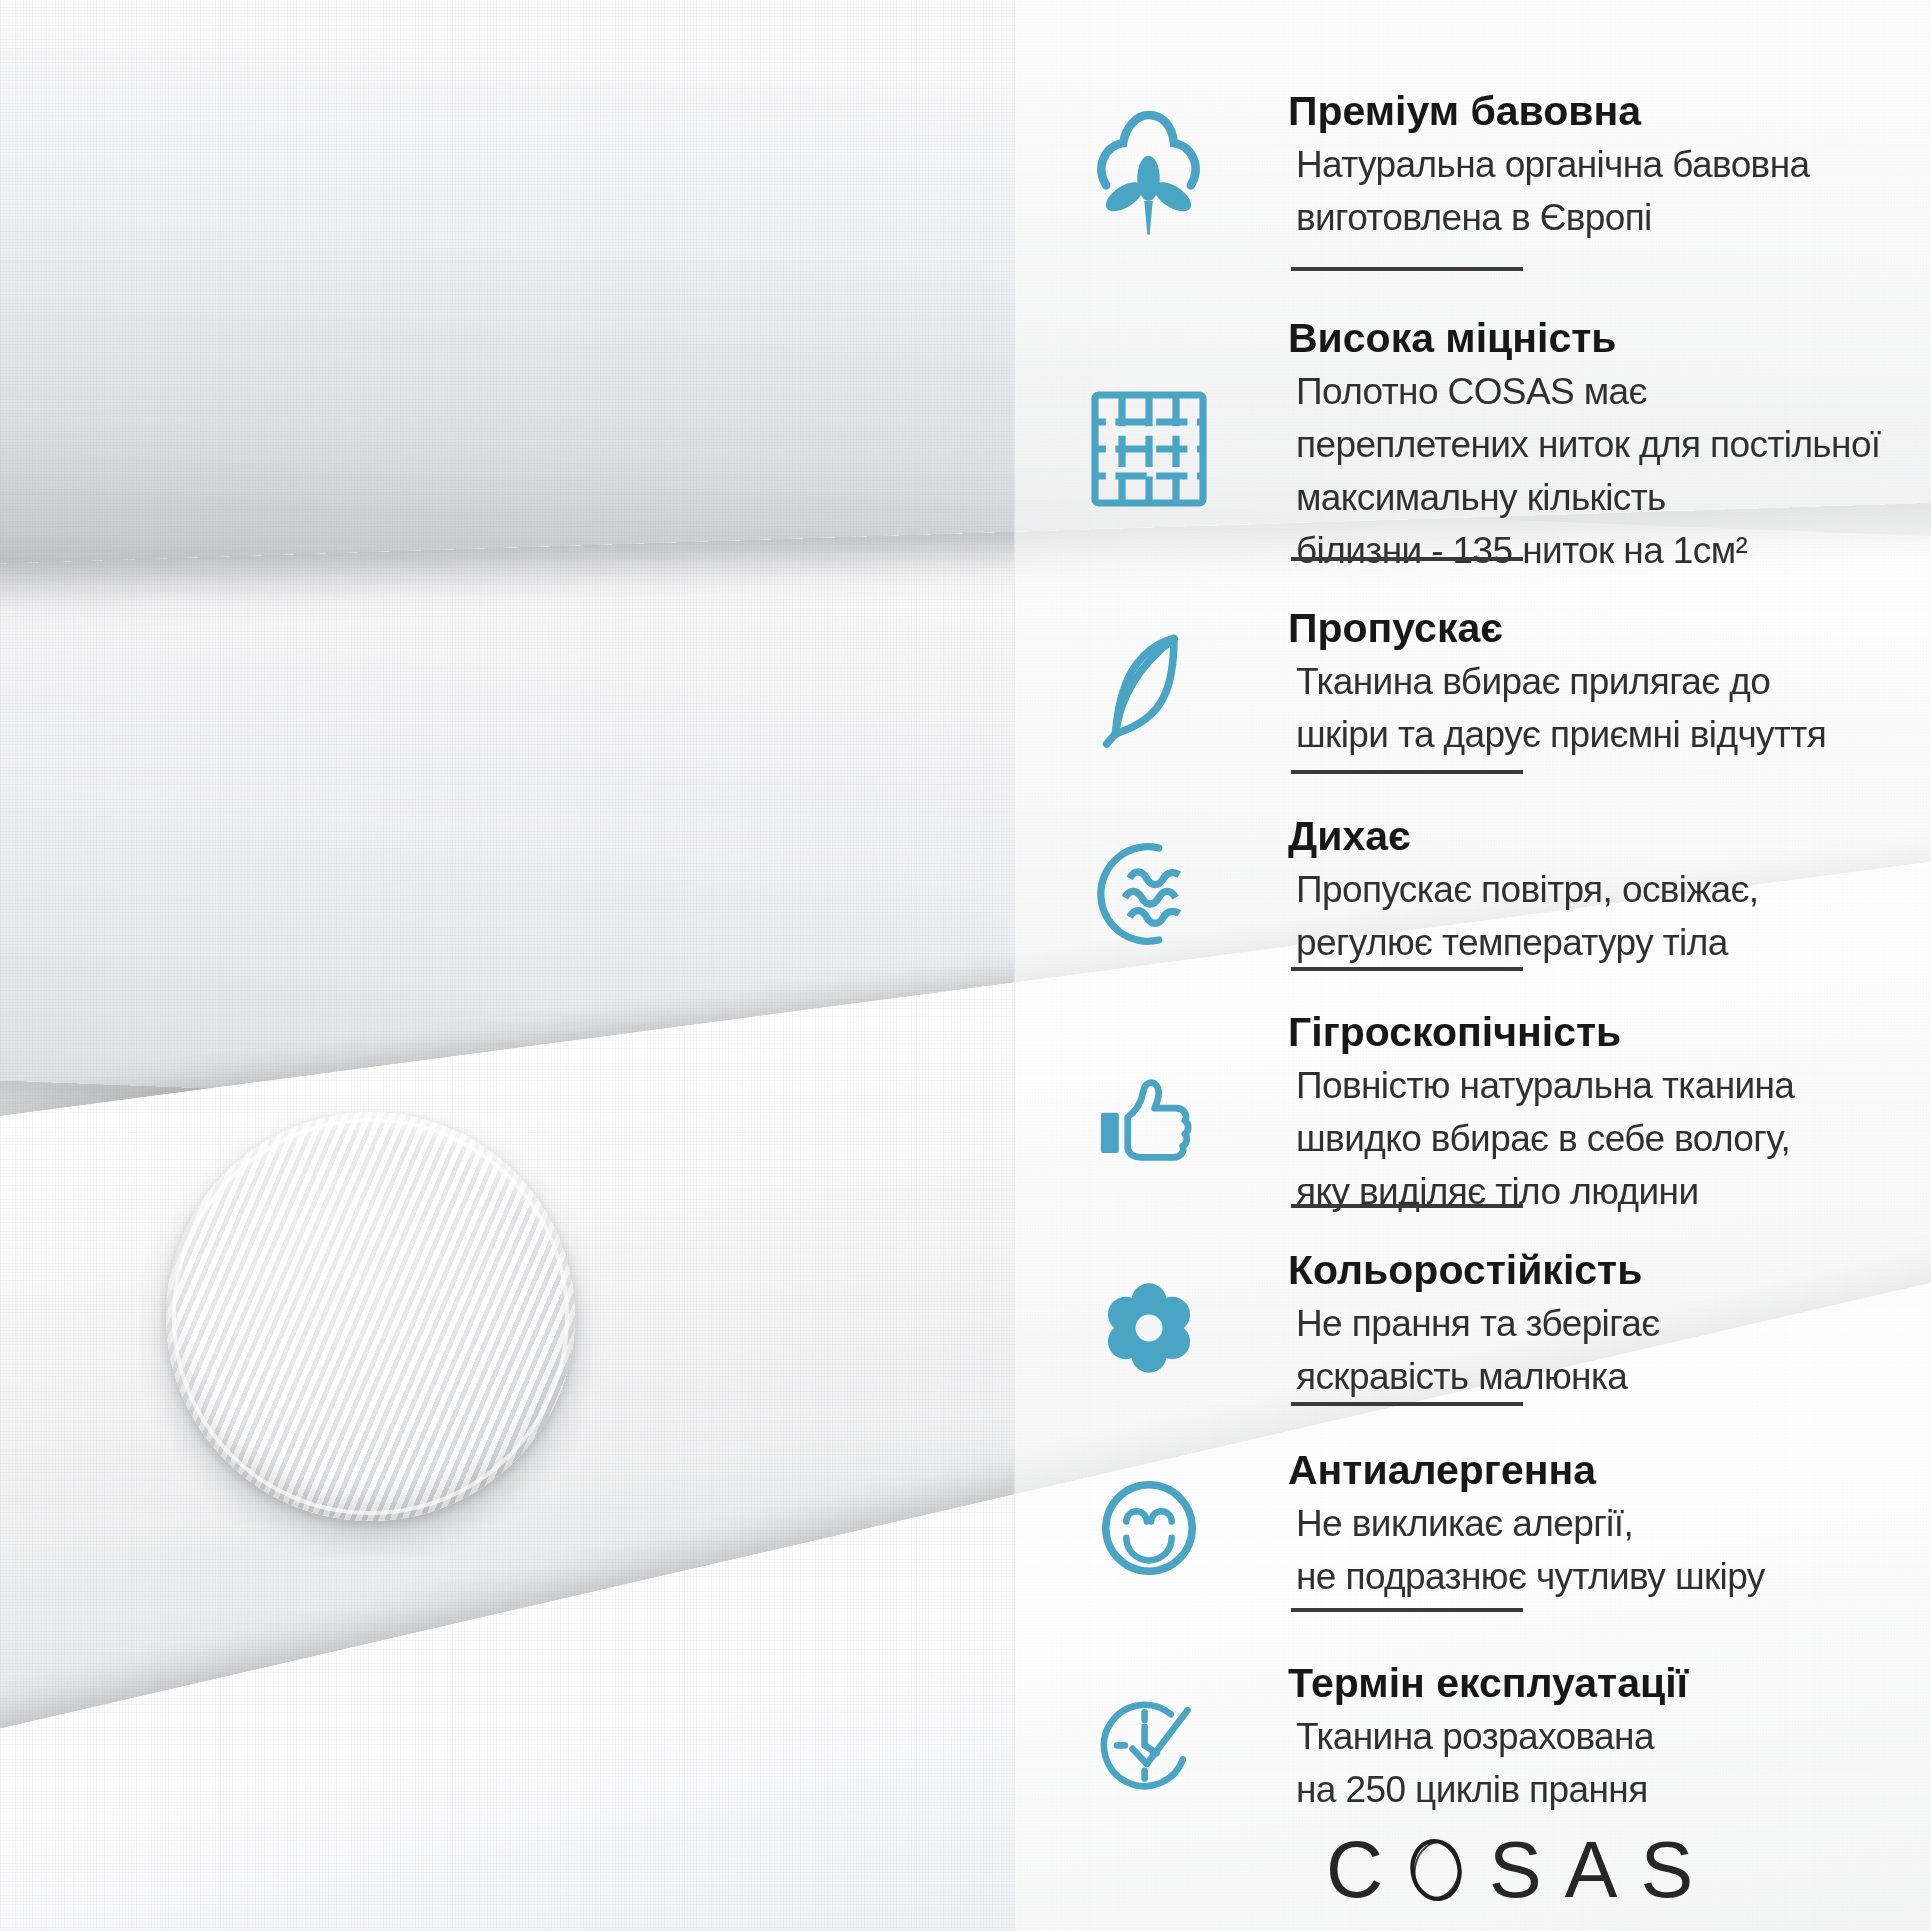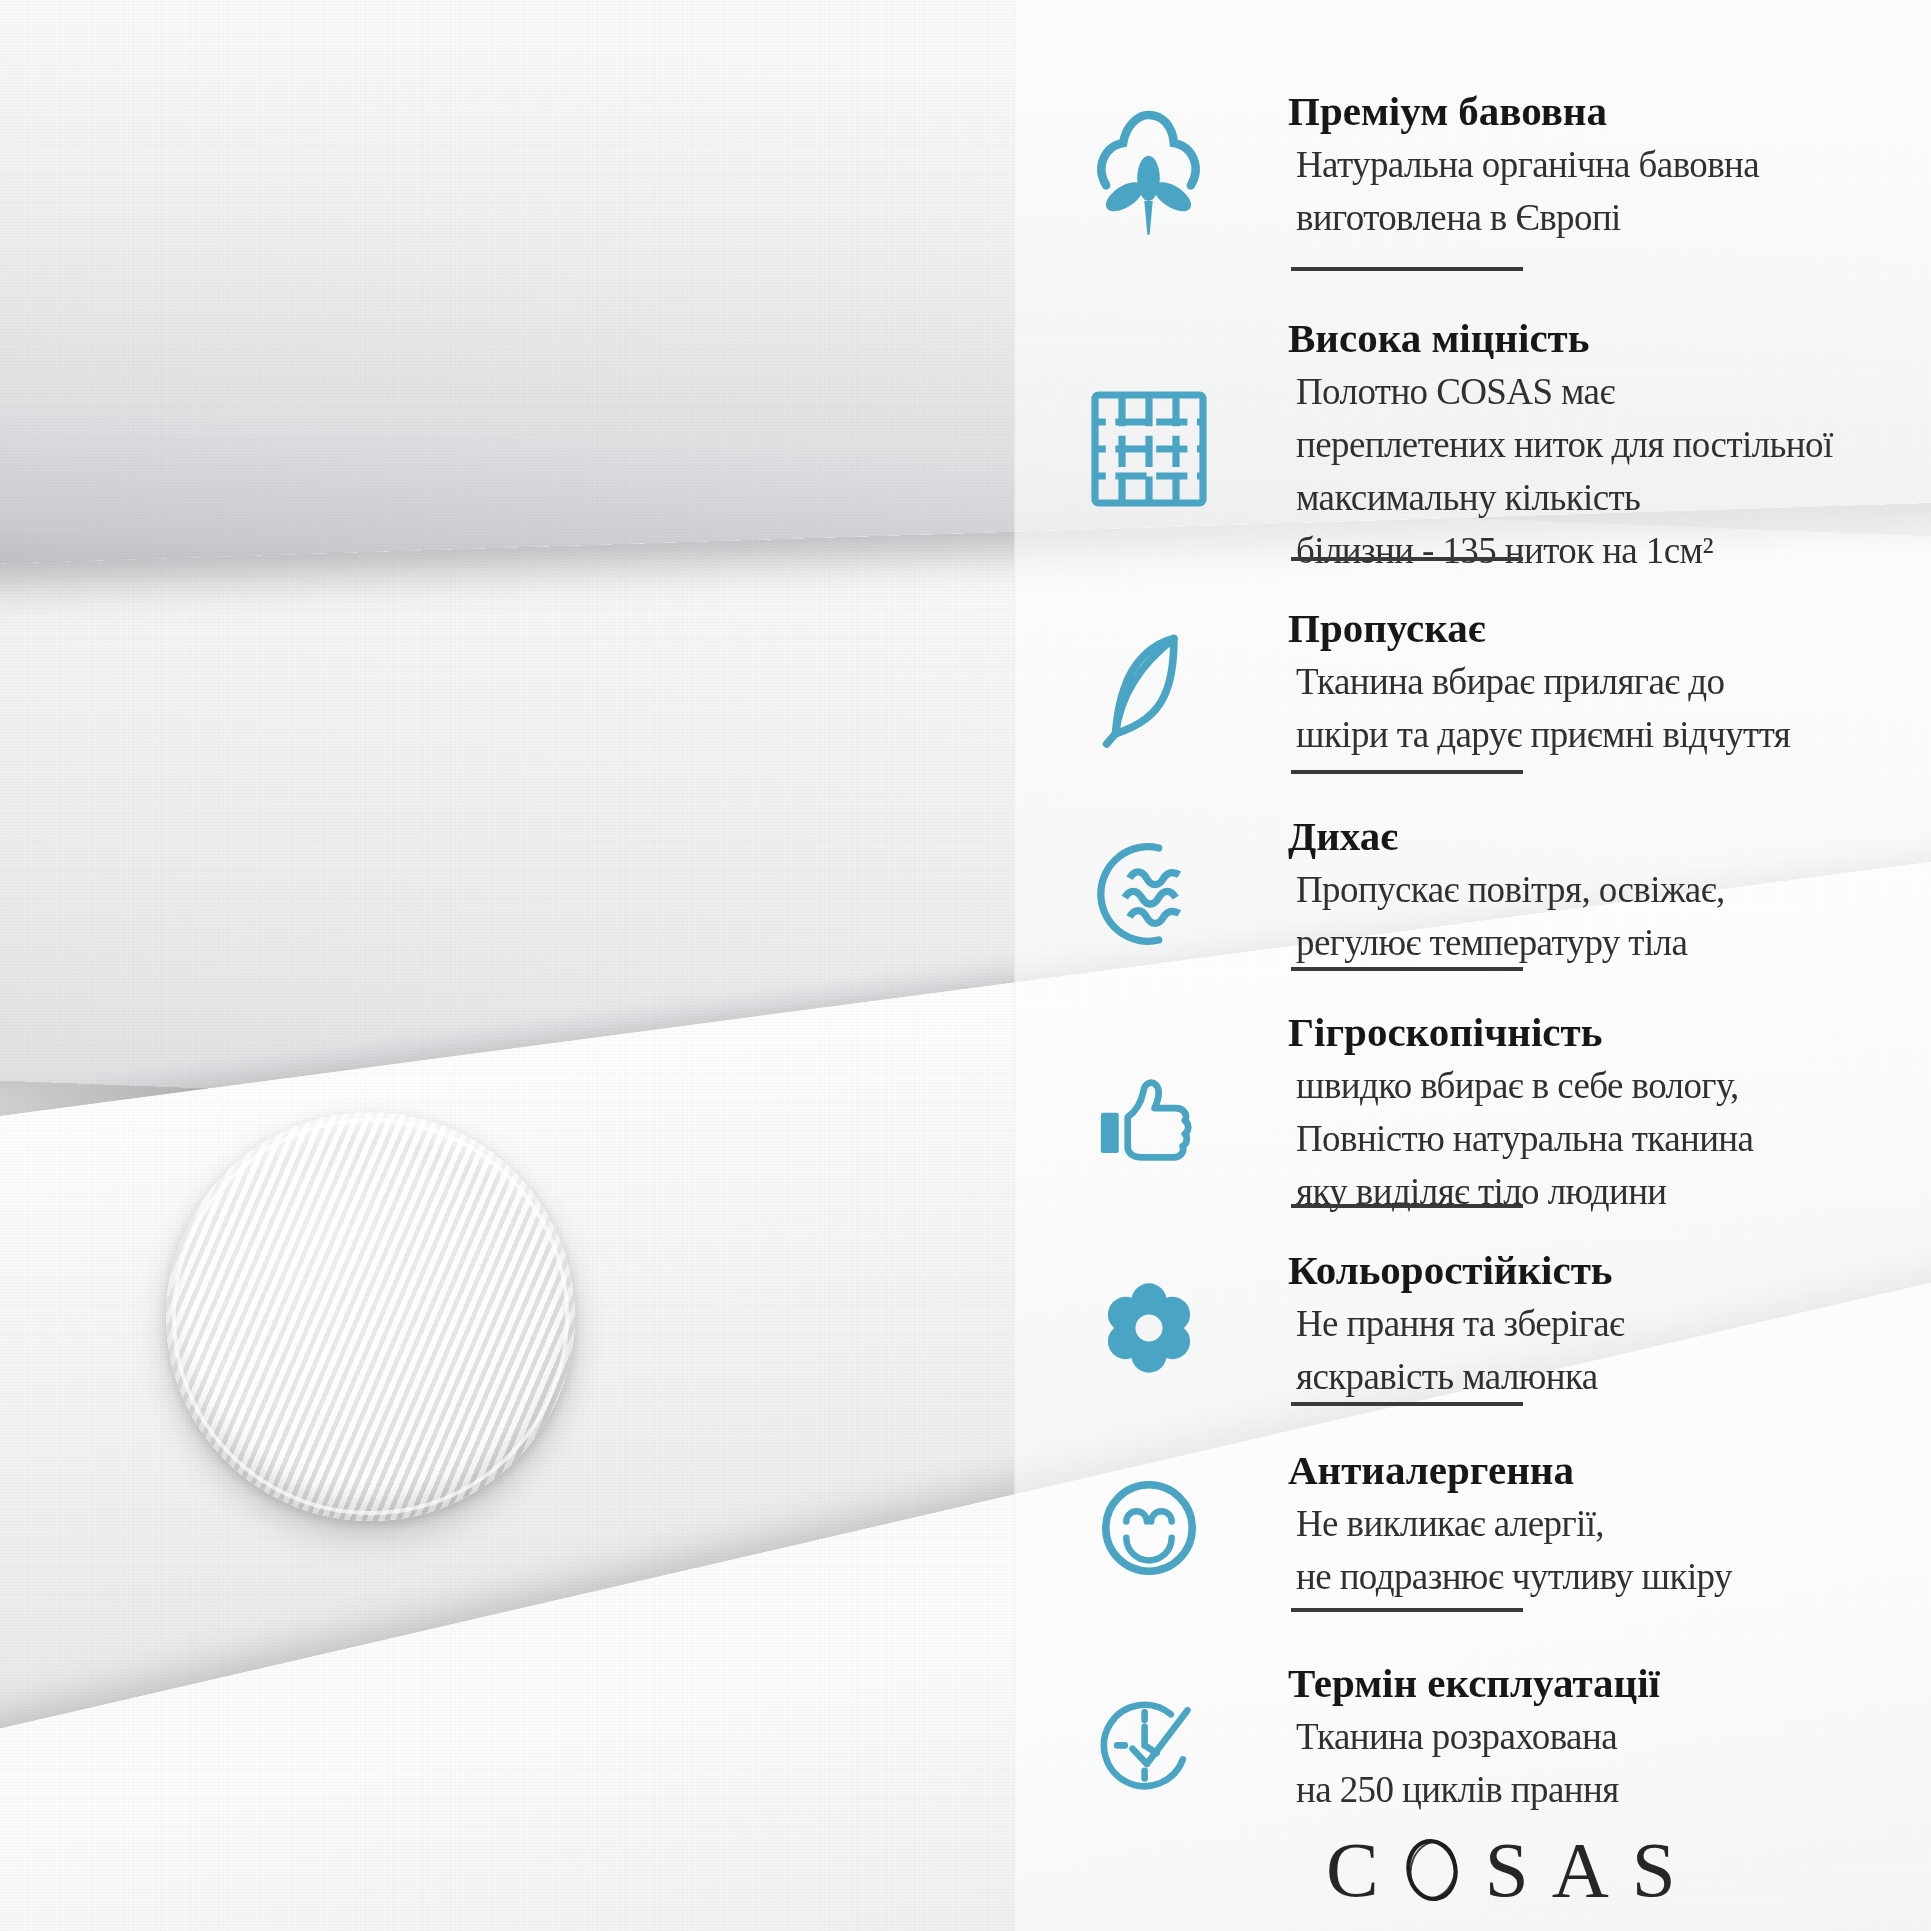--- a/index.html
+++ b/index.html
@@ -5,21 +5,21 @@
   :root{
     --accent:#49a5c3;
     --title-color:#171717;
     --body-color:#303030;
     --divider-color:#3a3a3a;
   }
   *{box-sizing:border-box;}
   html,body{margin:0;padding:0;background:#ffffff;}
   .canvas{
     position:relative;width:1931px;height:1931px;overflow:hidden;
-    font-family:Liberation Serif, serif;
+    font-family:Liberation Sans, sans-serif;
     background:#eceded;
   }
   
   .photo{position:absolute;inset:0;}
   .fold{position:absolute;}
   .fold-mid{
     left:-77px;top:502px;width:2221px;height:618px;
     transform:rotate(2.2deg);
     background:linear-gradient(184deg,#ffffff 0%,#f6f6f7 35%,#ebecee 75%,#e0e1e3 100%);
     box-shadow:0 15.4px 33px rgba(80,82,86,.28);
@@ -190,22 +190,22 @@
 
   <section class="feature" style="top:1010px">
     <div class="icon-box">
       <svg width="118" height="112" viewBox="0 0 100 100" stroke="currentColor" fill="none">
         <rect x="7" y="47" width="16" height="36" rx="2" fill="currentColor" stroke="none"></rect>
         <path d="M31 79 V51 C38 46 43 38 45 28 C46 21 52 18 56 22 C60 26 59 34 55 43 L74 43 C81 43 85 49 82 54 C86 57 86 63 82 66 C85 69 84 75 80 77 C82 82 78 87 72 87 L43 87 C37 87 32 84 31 79 Z" stroke-width="6" stroke-linejoin="round"></path>
       </svg>
     </div>
     <div class="feature-text">
       <h3>Гігроскопічність</h3>
+      <p>Повністю натуральна тканина</p>
       <p>швидко вбирає в себе вологу,</p>
-      <p>Повністю натуральна тканина</p>
       <p>яку виділяє тіло людини</p>
     </div>
   </section>
 
   <div class="divider" style="top:1204px"></div>
 
   <section class="feature" style="top:1248px">
     <div class="icon-box">
       <svg width="104" height="104" viewBox="0 0 100 100" fill="currentColor">
         <circle cx="50" cy="24" r="17"></circle>

